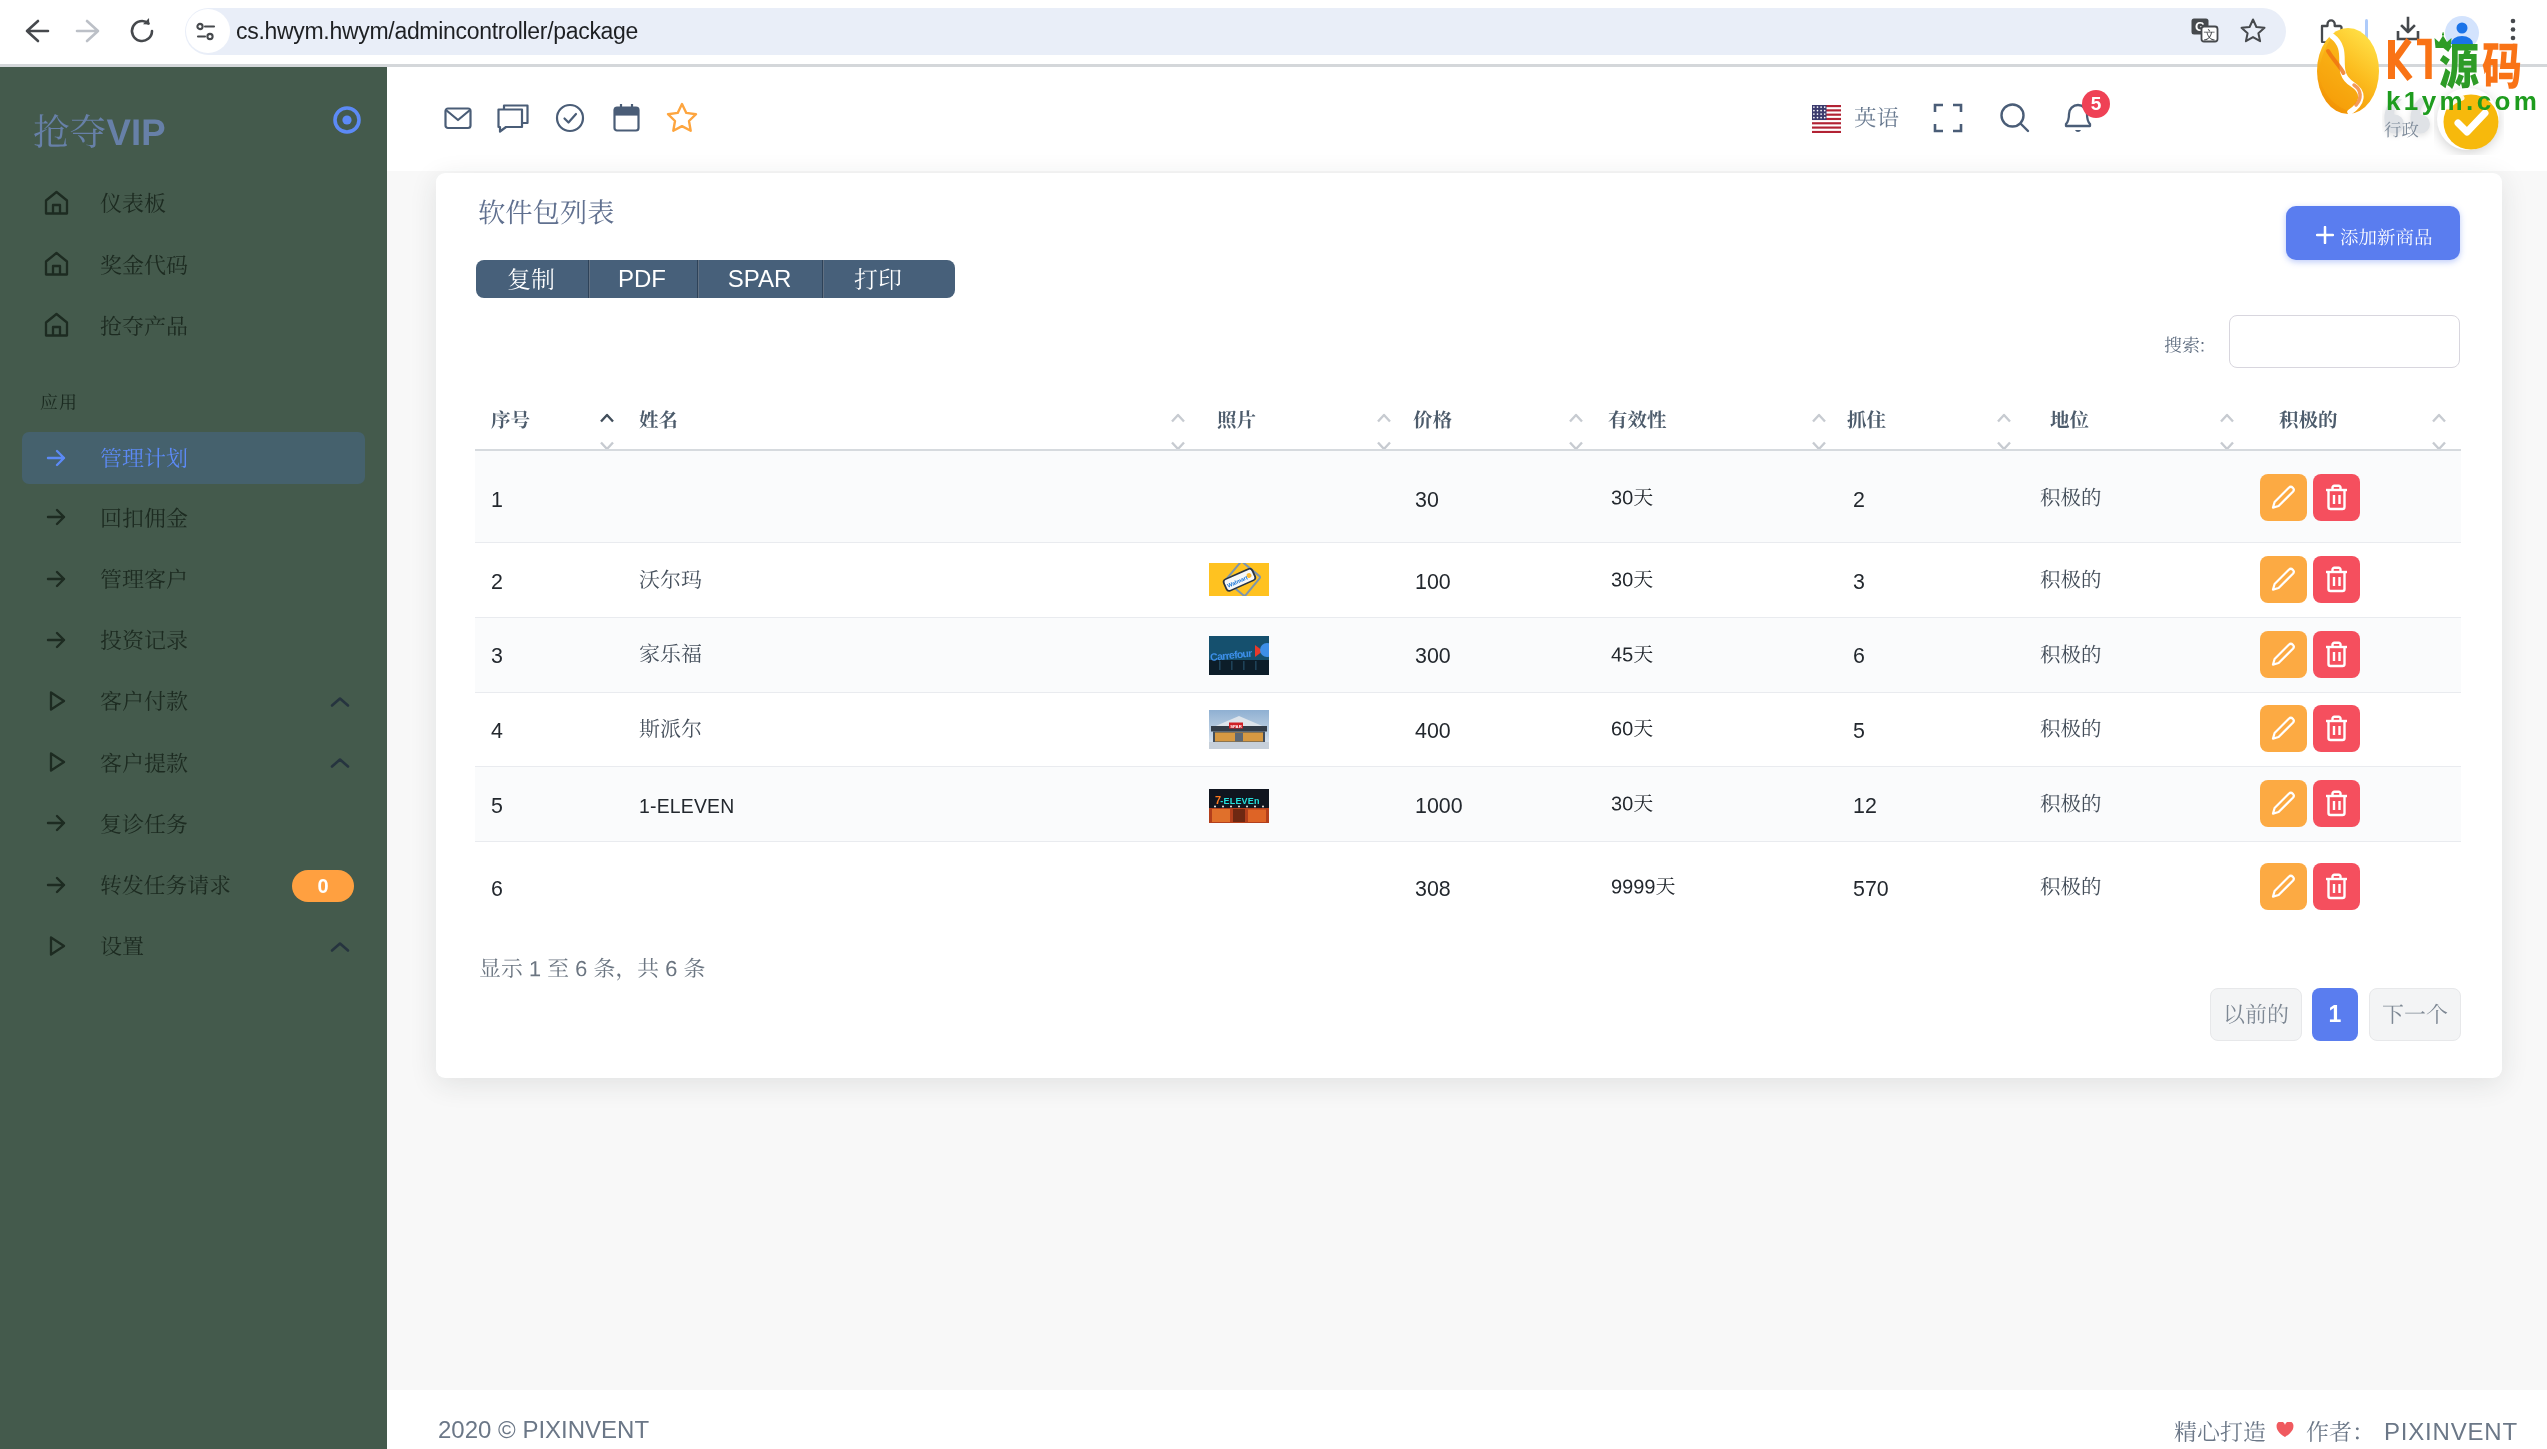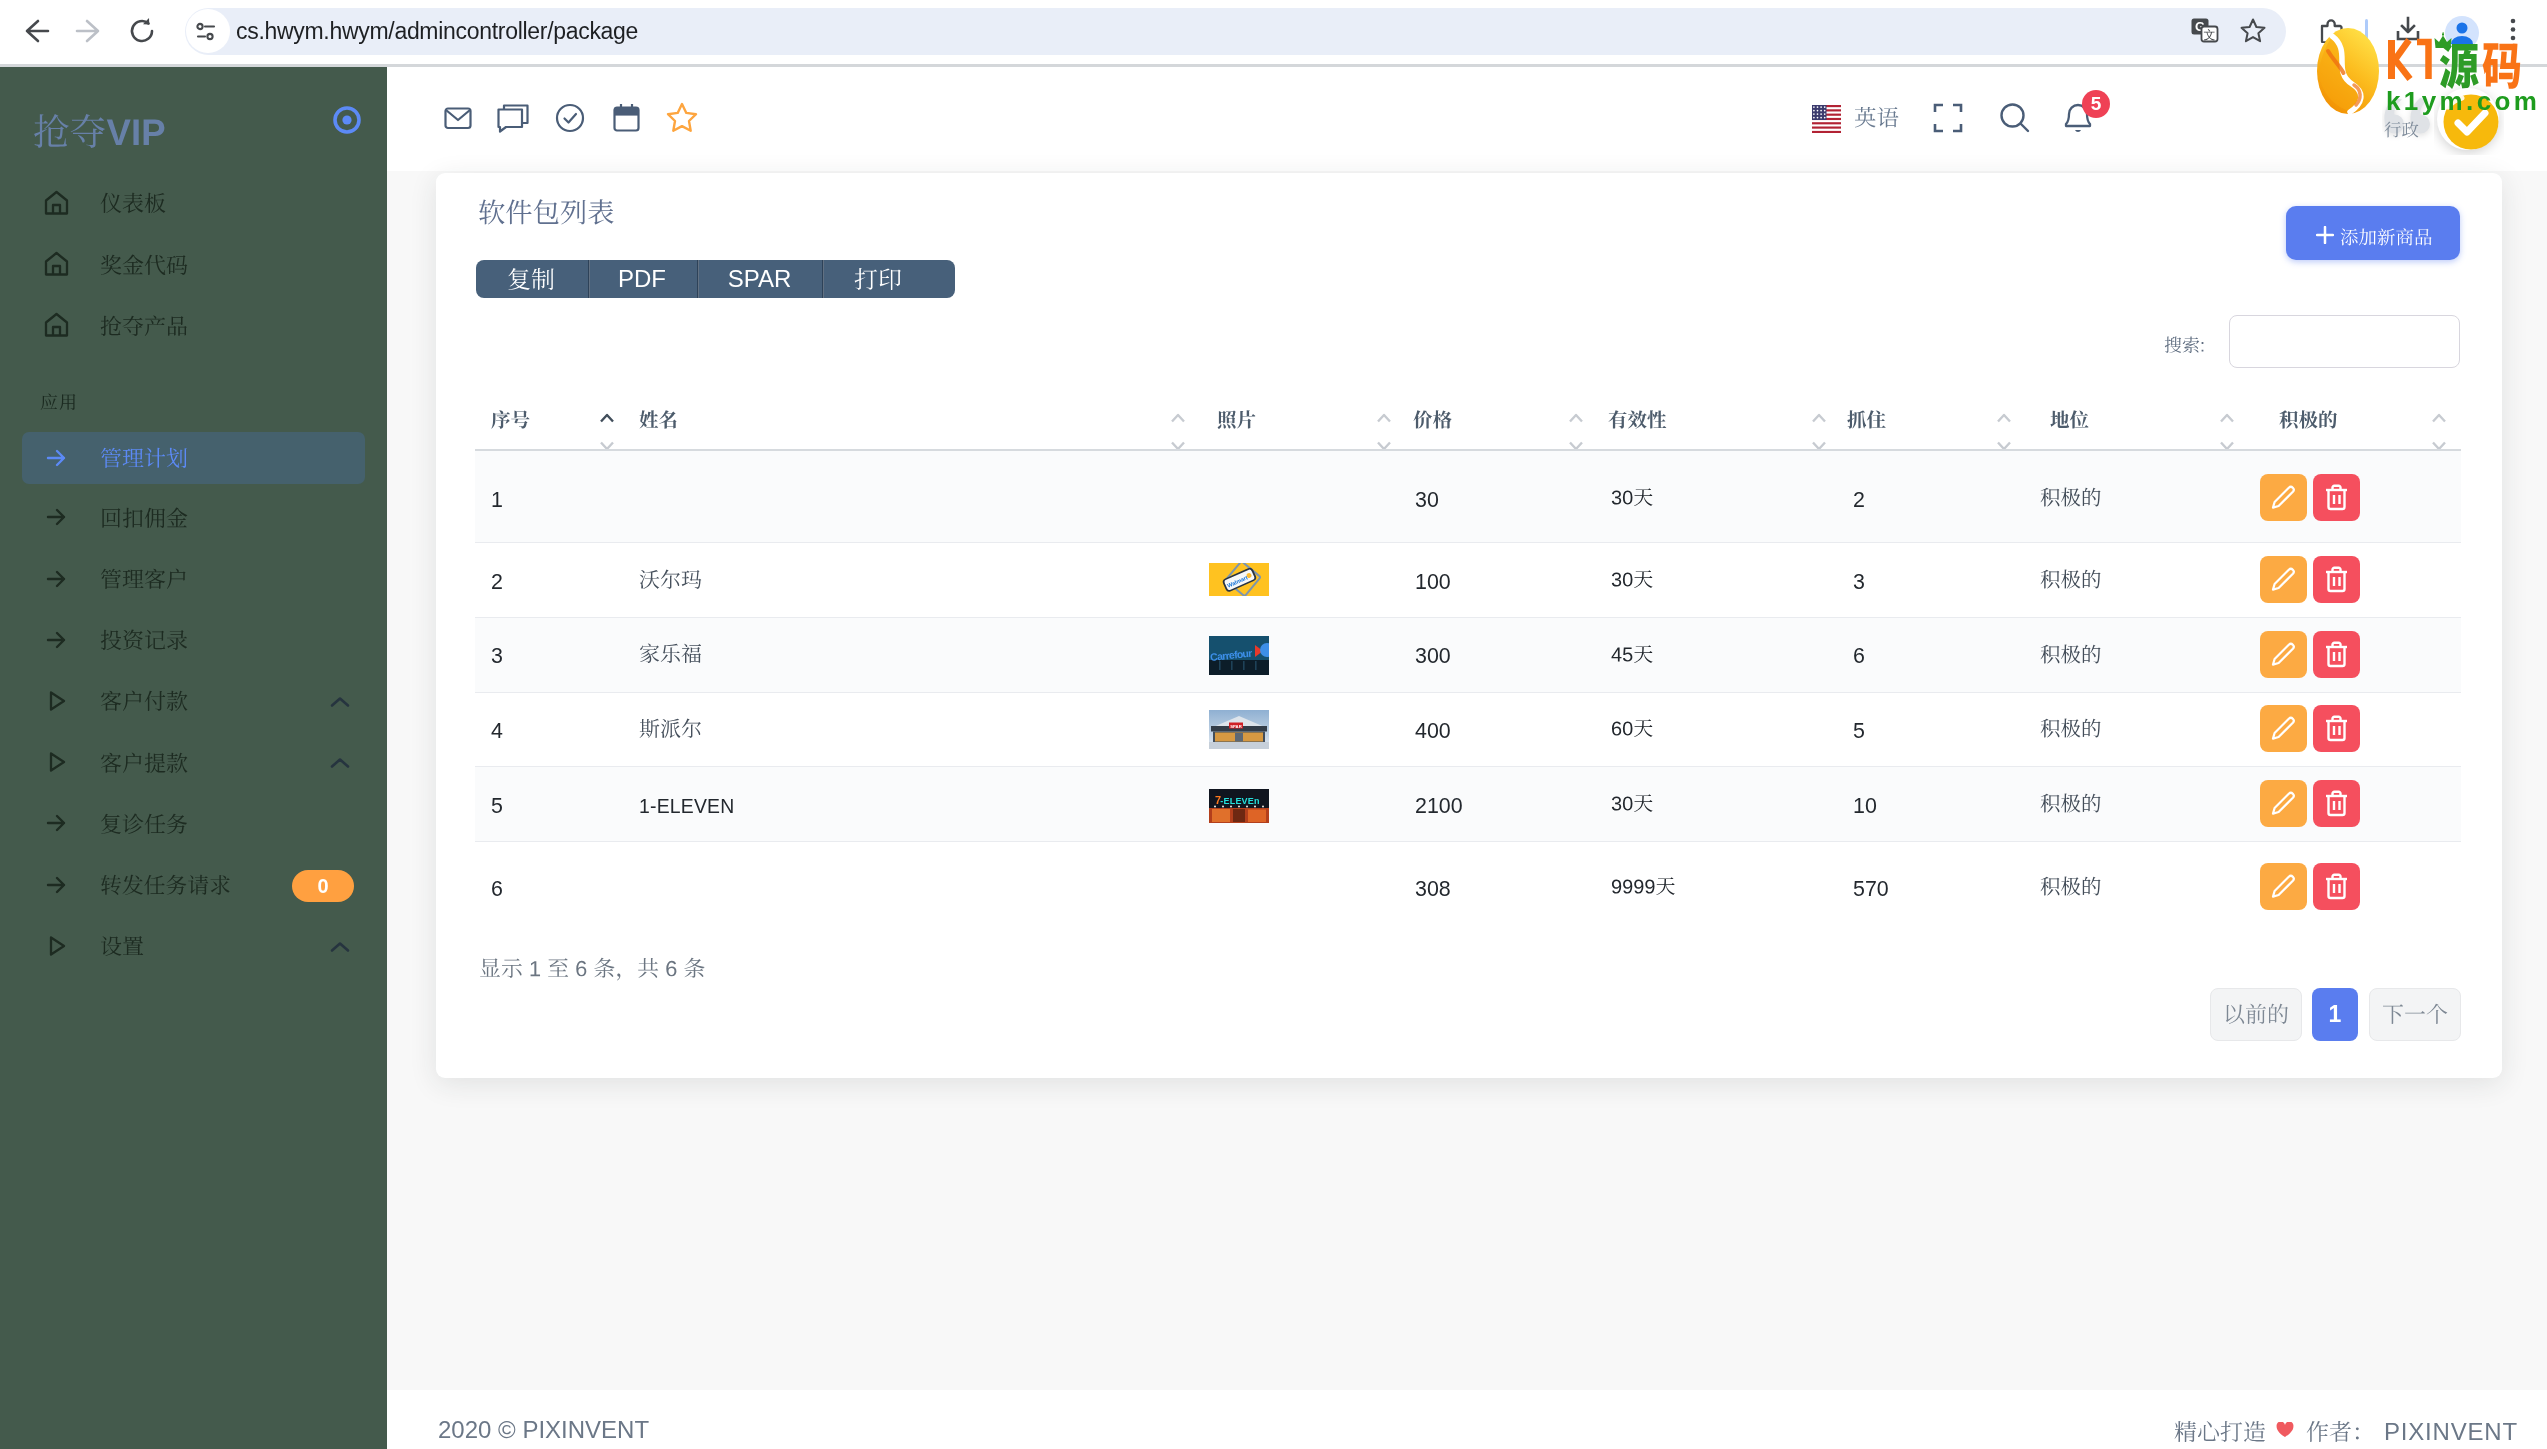--- a/index.html
+++ b/index.html
@@ -468,25 +468,25 @@
         <circle cx="30" cy="17.5" r="1"></circle>
         <circle cx="38" cy="17.5" r="1"></circle>
         <circle cx="46" cy="17.5" r="1"></circle>
         <circle cx="54" cy="17.5" r="1"></circle>
       </g>
       <rect y="19" width="60" height="15" fill="#b33f1c"></rect>
       <rect x="3" y="20" width="18" height="13" fill="#e0702b"></rect>
       <rect x="24" y="20" width="12" height="13" fill="#6e2812"></rect>
       <rect x="39" y="20.5" width="18" height="12.5" fill="#de6426"></rect>
     </svg></div>
-<div style="position:absolute;left:1415px;top:786px;width:199px;height:40px;line-height:40px;font-family:&quot;Liberation Sans&quot;,sans-serif;font-size:21.4px;color:#23282e;">2100</div>
+<div style="position:absolute;left:1415px;top:786px;width:199px;height:40px;line-height:40px;font-family:&quot;Liberation Sans&quot;,sans-serif;font-size:21.4px;color:#23282e;">1000</div>
 <svg style="position:absolute;left:1611px;top:792px" width="45" height="26" viewBox="0 0 45 26">
     <path transform="translate(0,18.4)" d="M10.2 -3.8Q10.2 -1.9 9 -0.8Q7.8 0.2 5.6 0.2Q3.5 0.2 2.2 -0.7Q1 -1.7 0.8 -3.5L2.6 -3.7Q2.9 -1.3 5.6 -1.3Q6.9 -1.3 7.7 -1.9Q8.4 -2.6 8.4 -3.9Q8.4 -5 7.6 -5.6Q6.7 -6.2 5.1 -6.2H4.1V-7.8H5Q6.5 -7.8 7.3 -8.4Q8.1 -9 8.1 -10.1Q8.1 -11.2 7.4 -11.9Q6.8 -12.5 5.5 -12.5Q4.3 -12.5 3.6 -11.9Q2.9 -11.3 2.8 -10.2L1 -10.4Q1.2 -12.1 2.4 -13Q3.6 -14 5.5 -14Q7.6 -14 8.7 -13Q9.9 -12 9.9 -10.3Q9.9 -9 9.1 -8.2Q8.4 -7.4 7 -7.1V-7Q8.5 -6.9 9.4 -6Q10.2 -5.1 10.2 -3.8Z M21.5 -6.9Q21.5 -3.4 20.2 -1.6Q19 0.2 16.7 0.2Q14.3 0.2 13.1 -1.6Q11.9 -3.4 11.9 -6.9Q11.9 -10.4 13.1 -12.2Q14.2 -14 16.7 -14Q19.2 -14 20.3 -12.2Q21.5 -10.4 21.5 -6.9ZM19.7 -6.9Q19.7 -9.9 19 -11.2Q18.3 -12.5 16.7 -12.5Q15.1 -12.5 14.4 -11.2Q13.7 -9.9 13.7 -6.9Q13.7 -4 14.4 -2.6Q15.1 -1.2 16.7 -1.2Q18.2 -1.2 19 -2.6Q19.7 -4 19.7 -6.9Z M39.5 -10.4 38.4 -9.1H32.5C32.7 -10.7 32.7 -12.4 32.8 -14.3H39.6C39.9 -14.3 40.1 -14.4 40.2 -14.6C39.4 -15.2 38.3 -16.1 38.3 -16.1L37.3 -14.9H24.7L24.9 -14.3H31.3C31.3 -12.4 31.3 -10.7 31.1 -9.1H23.5L23.6 -8.5H31C30.5 -4.5 28.7 -1.3 22.9 1.3L23.2 1.6C29.8 -0.8 31.8 -4.2 32.4 -8.5C33.1 -5 34.7 -1 40.2 1.6C40.4 0.8 40.9 0.6 41.6 0.5L41.6 0.3C35.8 -1.9 33.6 -5.3 32.8 -8.5H40.8C41.1 -8.5 41.3 -8.6 41.4 -8.9C40.6 -9.5 39.5 -10.4 39.5 -10.4Z" fill="#23282e"></path>
   </svg>
-<div style="position:absolute;left:1853px;top:786px;width:199px;height:40px;line-height:40px;font-family:&quot;Liberation Sans&quot;,sans-serif;font-size:21.4px;color:#23282e;">10</div>
+<div style="position:absolute;left:1853px;top:786px;width:199px;height:40px;line-height:40px;font-family:&quot;Liberation Sans&quot;,sans-serif;font-size:21.4px;color:#23282e;">12</div>
 <svg style="position:absolute;left:2040px;top:792px" width="64" height="27" viewBox="0 0 64 27">
     <path transform="translate(0,18.9)" d="M15.2 -4.6 14.9 -4.5C16.2 -3 17.8 -0.6 18.1 1.2C19.8 2.5 20.9 -1.3 15.2 -4.6ZM13.5 -3.8 11.6 -4.8C10.5 -2.3 8.7 0 7.1 1.3L7.3 1.6C9.3 0.5 11.3 -1.3 12.7 -3.5C13.1 -3.5 13.4 -3.6 13.5 -3.8ZM10.6 -6.7V-14.7H17.3V-6.7ZM9.3 -16V-4.7H9.5C10.2 -4.7 10.6 -5 10.6 -5.1V-6.1H17.3V-5.1H17.5C18.1 -5.1 18.6 -5.4 18.6 -5.5V-14.7C19 -14.7 19.3 -14.8 19.4 -15L17.9 -16.2L17.2 -15.4H10.8ZM7.4 -12.3 6.6 -11.2H5.6V-15.1C6.3 -15.3 7 -15.5 7.5 -15.7C8 -15.6 8.4 -15.6 8.6 -15.8L6.8 -17.2C5.6 -16.3 3 -15.1 0.8 -14.5L0.9 -14.2C2 -14.3 3.2 -14.5 4.2 -14.8V-11.2H0.9L1 -10.6H4C3.4 -7.8 2.2 -5 0.6 -2.8L0.9 -2.6C2.3 -3.9 3.4 -5.4 4.2 -7.1V1.6H4.4C5.1 1.6 5.6 1.3 5.6 1.1V-8.9C6.3 -8.1 7.1 -7 7.3 -6.1C8.6 -5.1 9.6 -7.7 5.6 -9.4V-10.6H8.5C8.8 -10.6 9 -10.7 9 -10.9C8.4 -11.5 7.4 -12.3 7.4 -12.3Z M34.3 -10.3C34 -10.2 33.7 -10.1 33.6 -10L34.9 -9L35.4 -9.5H37.8C37.3 -7.3 36.4 -5.3 35.2 -3.6C33.3 -5.9 32.2 -9 31.6 -12.4L31.7 -15.3H36.3C35.8 -13.9 34.9 -11.7 34.3 -10.3ZM37.7 -15.1C38 -15.1 38.4 -15.3 38.5 -15.4L37 -16.7L36.3 -15.9H27.9L28.1 -15.3H30.3C30.3 -8.9 30.4 -3 26.7 1.3L27.1 1.7C30.4 -1.4 31.3 -5.4 31.5 -10C32.1 -7.1 33 -4.6 34.3 -2.5C32.9 -1 31.1 0.3 28.8 1.3L29 1.6C31.5 0.8 33.4 -0.4 34.9 -1.8C36.1 -0.4 37.5 0.7 39.2 1.5C39.4 0.9 39.9 0.5 40.4 0.4L40.4 0.2C38.6 -0.4 37.1 -1.4 35.9 -2.7C37.5 -4.6 38.6 -6.9 39.3 -9.3C39.7 -9.4 39.9 -9.4 40.1 -9.6L38.6 -10.9L37.8 -10.1H35.5C36.2 -11.6 37.2 -13.8 37.7 -15.1ZM27.8 -13.6 26.9 -12.4H26V-16.5C26.5 -16.6 26.7 -16.7 26.8 -17.1L24.7 -17.3V-12.4H21.4L21.6 -11.8H24.4C23.8 -8.7 22.7 -5.6 21 -3.2L21.3 -2.9C22.8 -4.5 23.9 -6.3 24.7 -8.3V1.6H25C25.5 1.6 26 1.3 26 1.1V-9.4C26.8 -8.6 27.6 -7.3 27.8 -6.4C29.1 -5.4 30.2 -8.1 26 -9.9V-11.8H28.9C29.2 -11.8 29.4 -11.9 29.5 -12.1C28.8 -12.8 27.8 -13.6 27.8 -13.6Z M52.2 -9.3 51.9 -9.2C53 -8.1 54.2 -6.3 54.4 -4.9C55.9 -3.8 57.1 -7.1 52.2 -9.3ZM47.8 -16.7 45.7 -17.2C45.5 -16.1 45.1 -14.6 44.9 -13.6H44.2L42.8 -14.2V1H43.1C43.6 1 44.1 0.7 44.1 0.5V-1.2H48.4V0.4H48.6C49.1 0.4 49.7 0 49.7 -0.1V-12.7C50.1 -12.8 50.5 -12.9 50.6 -13.1L49 -14.4L48.2 -13.6H45.6C46.1 -14.4 46.7 -15.4 47.1 -16.2C47.5 -16.2 47.7 -16.4 47.8 -16.7ZM48.4 -12.9V-7.8H44.1V-12.9ZM44.1 -7.2H48.4V-1.8H44.1ZM55.5 -16.5 53.4 -17.2C52.7 -14 51.4 -10.9 50.1 -8.8L50.4 -8.6C51.5 -9.8 52.5 -11.3 53.4 -13H58.4C58.2 -5.9 57.9 -1.3 57.2 -0.5C56.9 -0.3 56.8 -0.2 56.4 -0.2C55.9 -0.2 54.4 -0.4 53.5 -0.5L53.4 -0.1C54.3 0 55.2 0.3 55.5 0.5C55.8 0.7 55.9 1.1 55.9 1.6C56.9 1.6 57.7 1.3 58.2 0.6C59.2 -0.6 59.6 -5.2 59.7 -12.8C60.2 -12.8 60.4 -12.9 60.6 -13.1L59 -14.5L58.1 -13.6H53.6C54 -14.4 54.4 -15.3 54.7 -16.1C55.1 -16.1 55.4 -16.3 55.5 -16.5Z" fill="#434d59"></path>
   </svg>
 <div style="position:absolute;left:2260px;top:780px;width:47px;height:47px;background:#fcaa43;border-radius:8px;"></div>
 <svg style="position:absolute;left:2271px;top:791px;" width="25" height="25" viewBox="0 0 25 25" fill="none">
     <path d="M17.8 2.7 a2.9 2.9 0 0 1 4.1 4.1 L7.6 21 L2 22.6 L3.6 17 Z" stroke="#fff" stroke-width="2.2" stroke-linejoin="round"></path>
   </svg>
 <div style="position:absolute;left:2313px;top:780px;width:47px;height:47px;background:#f54f5e;border-radius:8px;"></div>
 <svg style="position:absolute;left:2324px;top:790px;" width="25" height="27" viewBox="0 0 25 27" fill="none">
     <path d="M2 6 H23" stroke="#fff" stroke-width="2.4"></path>

